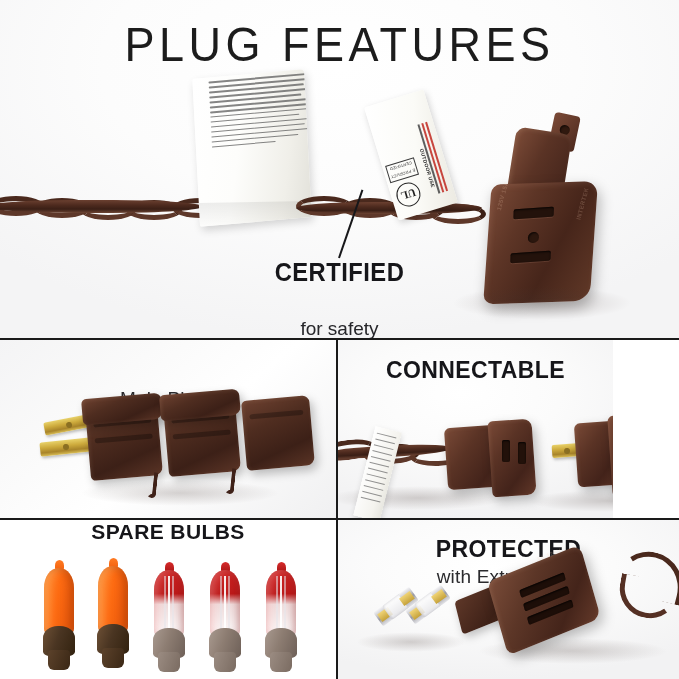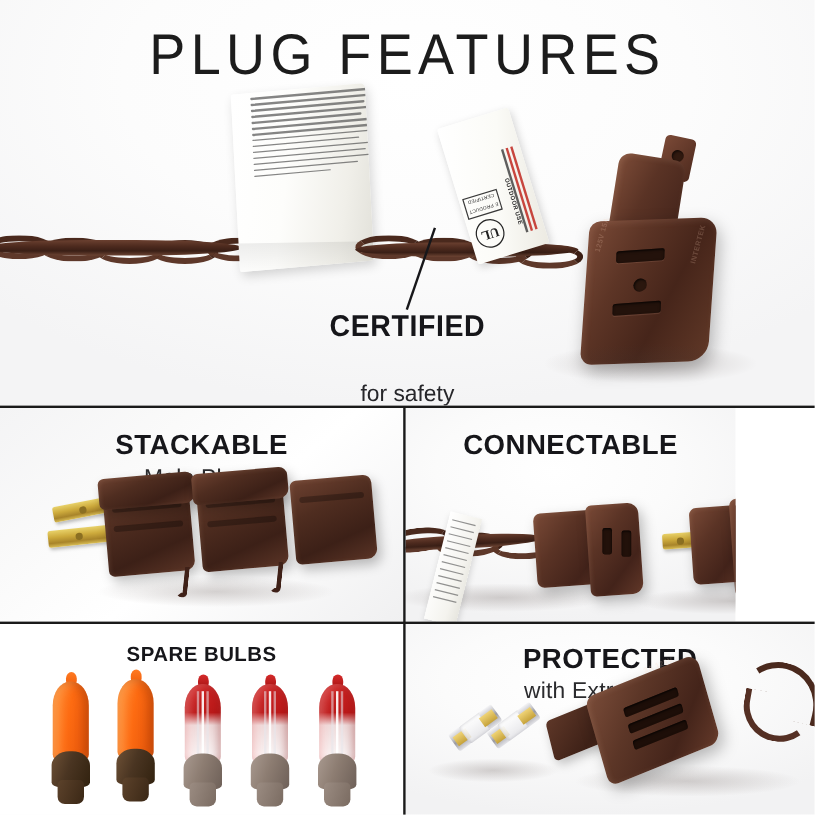--- a/index.html
+++ b/index.html
@@ -70,21 +70,21 @@
   #certified-label { left:0; top:258px; font-size:25px; letter-spacing:0.5px; transform:scaleX(0.95);}
   #certified-sub   { left:0; top:290px; font-size:19px;margin-top:28px; }
   #certified-label, #certified-sub { position:absolute; width:679px; text-align:center; }
   #certified-label { font-weight:bold; color:#16161a; }
   #certified-sub   { font-weight:300; color:#26262a; }
 
   #stack-head { top:17px; font-size:23px; }
   #stack-sub  { top:48px; font-size:19px; }
   #conn-head  { top:17px; font-size:23px; }
   #conn-sub   { top:48px; font-size:19px; }
-  #bulbs-head { top:16px; font-size:17px; }
+  #bulbs-head { top:0; font-size:21px; }
   #prot-head  { top:16px; font-size:23px; }
   #prot-sub   { top:46px; font-size:19px; }
 
   
   #leader {
     position:absolute; left:338px; top:186px;
     width:2px; height:72px;
     background:#17171a;
     transform-origin:bottom center;
     transform:rotate(19deg);
@@ -517,21 +517,20 @@
     </div>
     <div class="shadow-soft" style="left:452px; top:286px; width:180px; height:34px;"></div>
 
     <div id="leader"></div>
     <div id="certified-label">CERTIFIED</div>
     <div id="certified-sub">for safety</div>
   </section>
 
   <section class="panel" id="panel-stackable">
     <div class="pbg"></div>
-    <h2 class="head" id="stack-head">STACKABLE</h2>
     <p class="sub" id="stack-sub">Male Plugs</p>
 
     <div id="stack-art">
       <div class="shadow-soft" style="left:80px; top:140px; width:200px; height:26px;"></div>
 
       <div class="prong" style="left:44px; top:78px; width:50px; height:13px; transform:rotate(-11deg);"></div>
       <div class="prong" style="left:40px; top:100px; width:52px; height:14px; transform:rotate(-6deg);"></div>
 
       <div class="mplug" style="left:88px; top:66px; width:72px; height:72px; transform:rotate(-5deg);">
         <div class="rib" style="top:14px;"></div>

